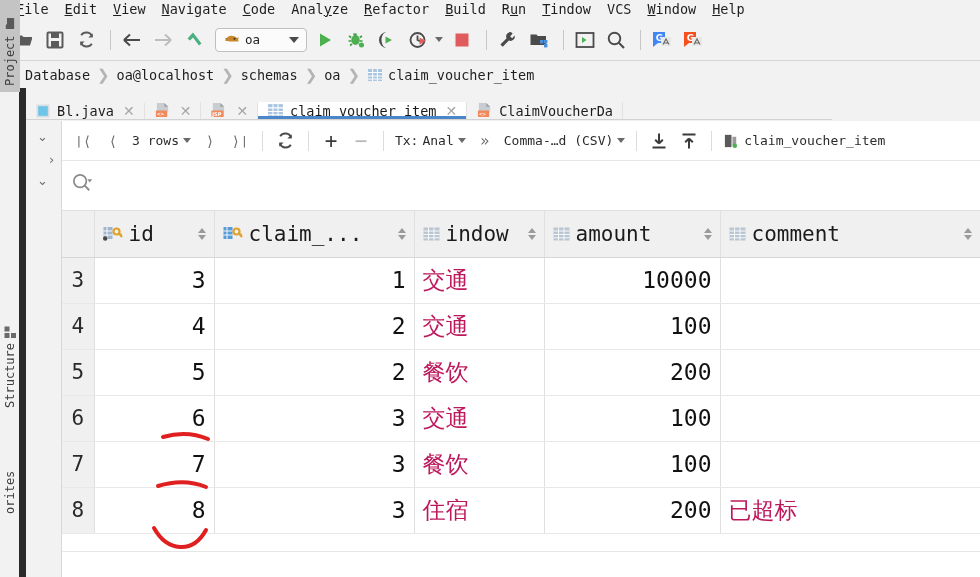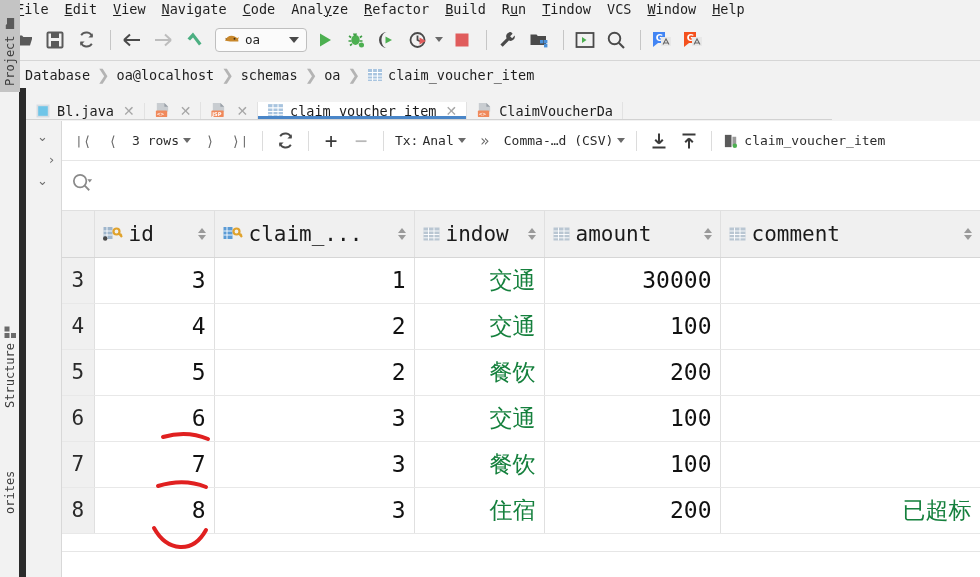--- a/index.html
+++ b/index.html
@@ -196,21 +196,21 @@
            border-right: 4px solid transparent; border-bottom: 5px solid #555; }
   .sa-dn { width: 0; height: 0; border-left: 4px solid transparent;
            border-right: 4px solid transparent; border-top: 5px solid #555; }
 
   td.rownum {
     background: #f0f0f0; text-align: center;
     font-size: 21px; color: #2a2a2a;
     border-right: 1px solid #dcdcdc;
   }
   td.num { text-align: right; font-size: 23px; color: #111; }
-  td.txt { text-align: right; font-size: 23px; color: #15803d;
+  td.txt { text-align: left; font-size: 23px; color: #be185d;
            font-family: "DejaVu Sans", "Liberation Sans", sans-serif; }
 
   .col-rn { width: 32px; }
   .col-id { width: 120px; }
   .col-claim { width: 200px; }
   .col-item { width: 130px; }
   .col-amount { width: 176px; }
   .col-comment { width: 260px; }
 
   
@@ -610,21 +610,21 @@
             </div>
           </th>
         </tr>
       </thead>
       <tbody>
         <tr>
           <td class="rownum">3</td>
           <td class="num">3</td>
           <td class="num">1</td>
           <td class="txt">交通</td>
-          <td class="num">30000</td>
+          <td class="num">10000</td>
           <td class="txt"></td>
         </tr>
         <tr>
           <td class="rownum">4</td>
           <td class="num">4</td>
           <td class="num">2</td>
           <td class="txt">交通</td>
           <td class="num">100</td>
           <td class="txt"></td>
         </tr>

